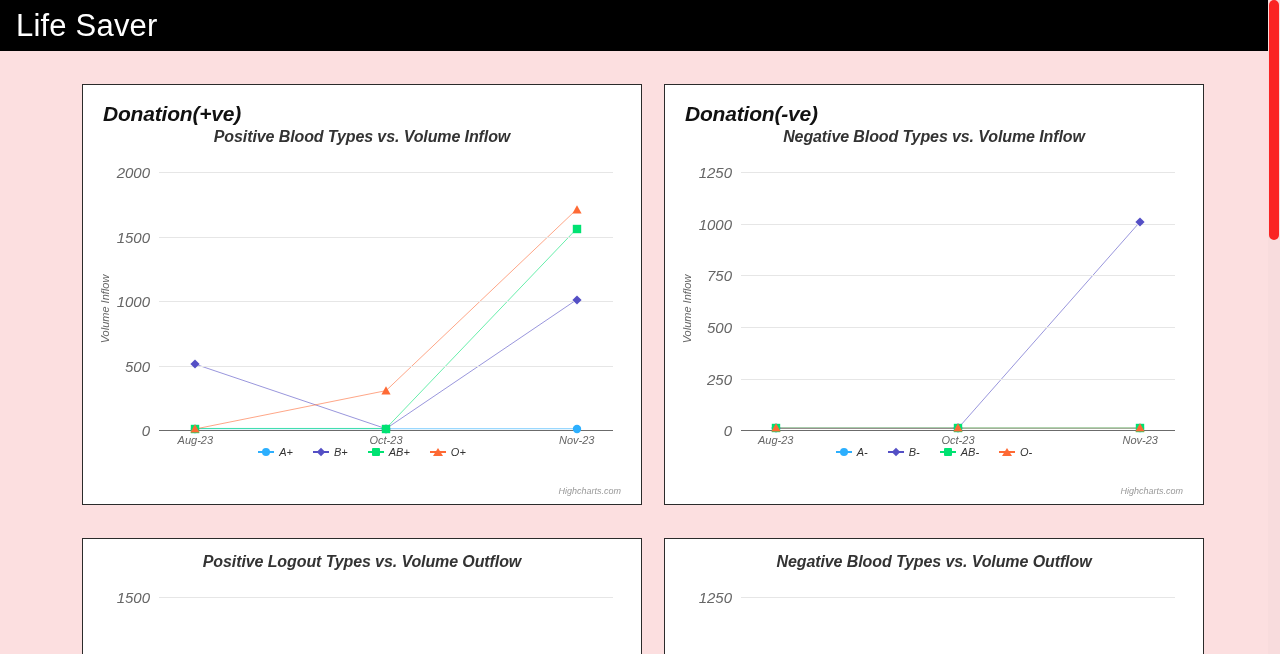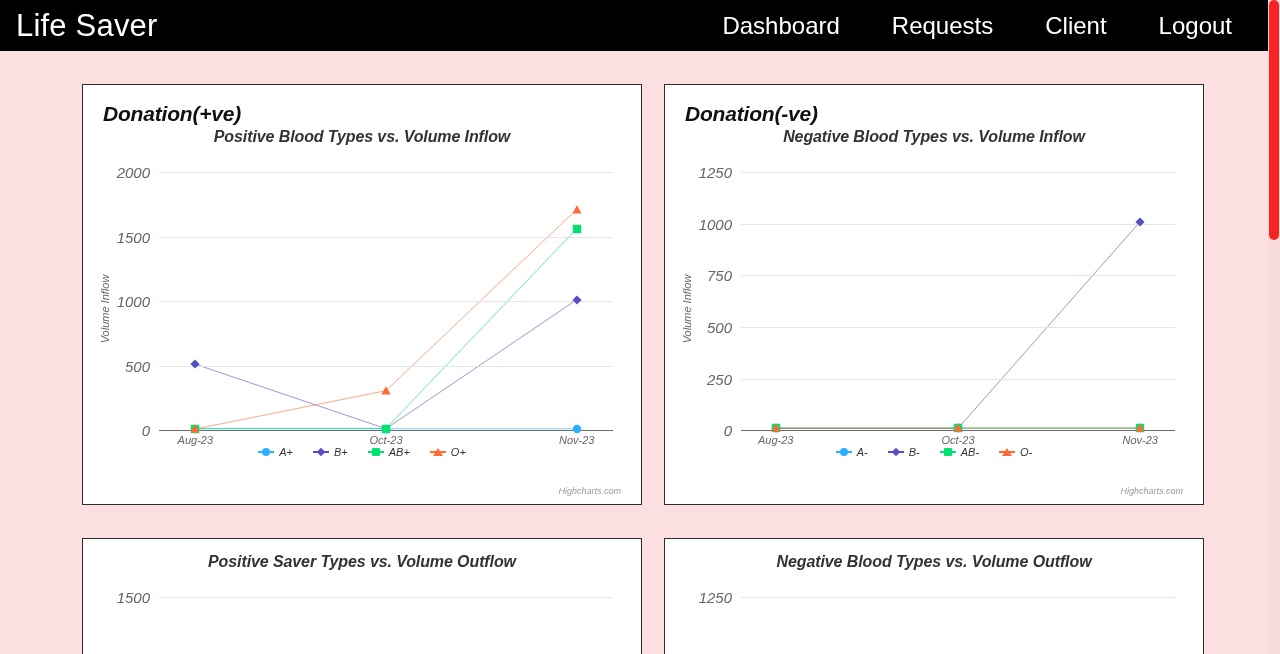--- a/index.html
+++ b/index.html
@@ -191,26 +191,20 @@
     font-size: 9px;
     color: #999999;
     cursor: pointer;
   }
 </style>
 </head>
 <body>
 
 <div class="navbar">
   <div class="brand">Life Saver</div>
-  <nav class="nav-links">
-    <a class="nav-link">Dashboard</a>
-    <a class="nav-link">Requests</a>
-    <a class="nav-link">Client</a>
-    <a class="nav-link">Logout</a>
-  </nav>
 </div>
 
 <div class="page">
   <div class="grid">
 
     <div class="card card-top">
       <div class="card-title">Donation(+ve)</div>
       <div class="hc">
           <div class="hc-title">Positive Blood Types vs. Volume Inflow</div>
           <div class="ylabel">Volume Inflow</div>
@@ -422,21 +416,21 @@
               <span class="lmark triangle" style="--c:#fe6a35"></span>
               <span>O-</span>
             </div>
           </div>
           <div class="credits">Highcharts.com</div>
         </div>
     </div>
 
     <div class="card card-bottom">
       <div class="hc">
-          <div class="hc-title">Positive Saver Types vs. Volume Outflow</div>
+          <div class="hc-title">Positive Logout Types vs. Volume Outflow</div>
           <div class="hc-plot">
             <div class="gridline" style="top:0px"></div>
             <div class="ytick" style="top:0px">1500</div>
             <svg viewBox="0 0 100 258" preserveAspectRatio="none">
               <polyline points="8,256.28 50,256.28 92,256.28" fill="none" stroke="#2caffe" stroke-width="0.6" vector-effect="non-scaling-stroke"></polyline>
               <polyline points="8,256.28 50,256.28 92,256.28" fill="none" stroke="#544fc5" stroke-width="0.6" vector-effect="non-scaling-stroke"></polyline>
               <polyline points="8,256.28 50,256.28 92,256.28" fill="none" stroke="#00e272" stroke-width="0.6" vector-effect="non-scaling-stroke"></polyline>
               <polyline points="8,256.28 50,256.28 92,256.28" fill="none" stroke="#fe6a35" stroke-width="0.6" vector-effect="non-scaling-stroke"></polyline>
             </svg>
           </div>

